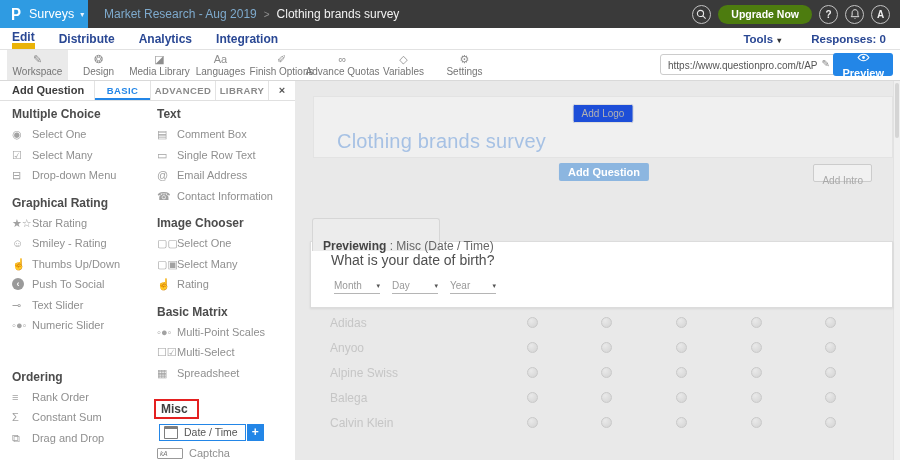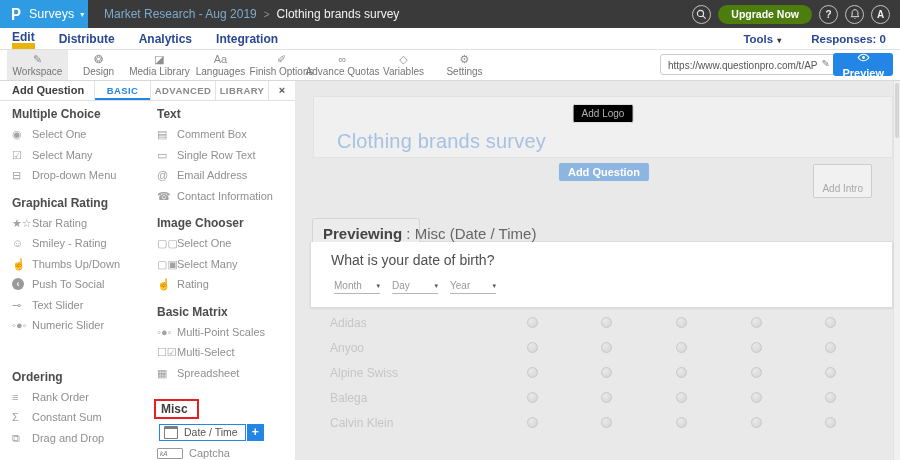--- a/index.html
+++ b/index.html
@@ -65,25 +65,25 @@
   .q-icon.cal{flex:0 0 12px;width:12px;height:9px;border:1px solid #7d7d7d;border-top:3px solid #7d7d7d;border-radius:1px;margin-right:6px;}
   .q-icon.box{flex:0 0 auto;font-size:6.5px;border:1px solid #999;padding:1px 2px;border-radius:1px;color:#777;font-style:italic;margin-right:6px;line-height:7px;}
   .q-label{font-size:11px;color:#8f8f8f;white-space:nowrap;}
   .q-item.dt-row{height:22px;}
   .dt-box{display:inline-flex;align-items:center;background:#fff;border:1px solid #2386e7;height:17px;padding:0 7px 0 4px;margin-left:2px;box-sizing:border-box;}
   .dt-box .q-label{font-size:10.5px;color:#555;}
   .plus-btn{width:17px;height:17px;background:#2386e7;color:#fff;font-size:12px;font-weight:700;display:inline-flex;align-items:center;justify-content:center;margin-left:1px;cursor:pointer;}
   
   .main{flex:1;position:relative;background:#e9e9e9;overflow:hidden;}
   .survey-head{position:absolute;left:18px;right:7px;top:15px;height:62px;background:#f0f0f0;border:1px solid #e3e3e3;box-sizing:border-box;}
-  .add-logo-btn{position:absolute;left:50%;transform:translateX(-50%);top:7px;background:#000000;border:1px solid #ddd;border-radius:2px;color:#b2b2b2;font-size:10px;padding:3px 8px;cursor:pointer;}
+  .add-logo-btn{position:absolute;left:50%;transform:translateX(-50%);top:7px;background:#1d4ed8;border:1px solid #ddd;border-radius:2px;color:#b2b2b2;font-size:10px;padding:3px 8px;cursor:pointer;}
   .survey-title{position:absolute;left:23px;top:33px;font-size:20px;color:#a6c1e4;letter-spacing:.2px;}
   .add-question-btn{position:absolute;left:309px;transform:translateX(-50%);top:82px;height:18px;line-height:18px;background:#8cb6e0;color:#fff;font-size:11px;font-weight:700;border-radius:2px;padding:0 9px;cursor:pointer;}
-  .add-intro-btn{position:absolute;right:28px;top:83px;height:16px;line-height:15px;background:#f1f1f1;border:1px solid #ccc;border-radius:2px;color:#a8a8a8;font-size:10px;padding:16px 8px;cursor:pointer;box-sizing:border-box;}
-  .preview-tab{position:absolute;left:17px;top:137px;width:108px;height:24px;background:#ececec;border:1px solid #d6d6d6;border-bottom:none;border-radius:3px 3px 0 0;box-sizing:border-box;line-height:22px;padding:4px 10px;font-size:15px;color:#666;z-index:2;white-space:nowrap;}
+  .add-intro-btn{position:absolute;right:28px;top:83px;height:16px;line-height:15px;background:#f1f1f1;border:1px solid #ccc;border-radius:2px;color:#a8a8a8;font-size:10px;padding:8px 8px;cursor:pointer;box-sizing:border-box;}
+  .preview-tab{position:absolute;left:17px;top:137px;width:128px;height:24px;background:#ececec;border:1px solid #d6d6d6;border-bottom:none;border-radius:3px 3px 0 0;box-sizing:border-box;line-height:22px;padding:16px 10px;font-size:12px;color:#666;z-index:2;white-space:nowrap;}
   .preview-tab b{color:#444;}
   .preview-card{position:absolute;left:15px;top:160px;right:7px;height:67px;background:#fff;border:1px solid #dcdcdc;box-shadow:0 1px 2px rgba(0,0,0,.08);box-sizing:border-box;z-index:1;}
   .pc-question{position:absolute;left:20px;top:10px;font-size:14px;color:#4f4f4f;}
   .date-selects{position:absolute;left:23px;top:38px;display:flex;gap:12px;}
   .date-select{width:46px;border-bottom:1px solid #b5b5b5;padding-bottom:2px;display:flex;align-items:center;font-size:10px;color:#999;cursor:pointer;}
   .ds-caret{margin-left:auto;font-size:7px;color:#555;}
   .matrix{position:absolute;left:0;right:7px;top:230px;}
   .mx-row{height:24.9px;display:flex;align-items:center;}
   .mx-label{margin-left:35px;width:165px;flex:0 0 165px;font-size:12px;color:#c6c6c6;}
   .mx-cell{width:74.6px;flex:0 0 74.6px;text-align:center;}

